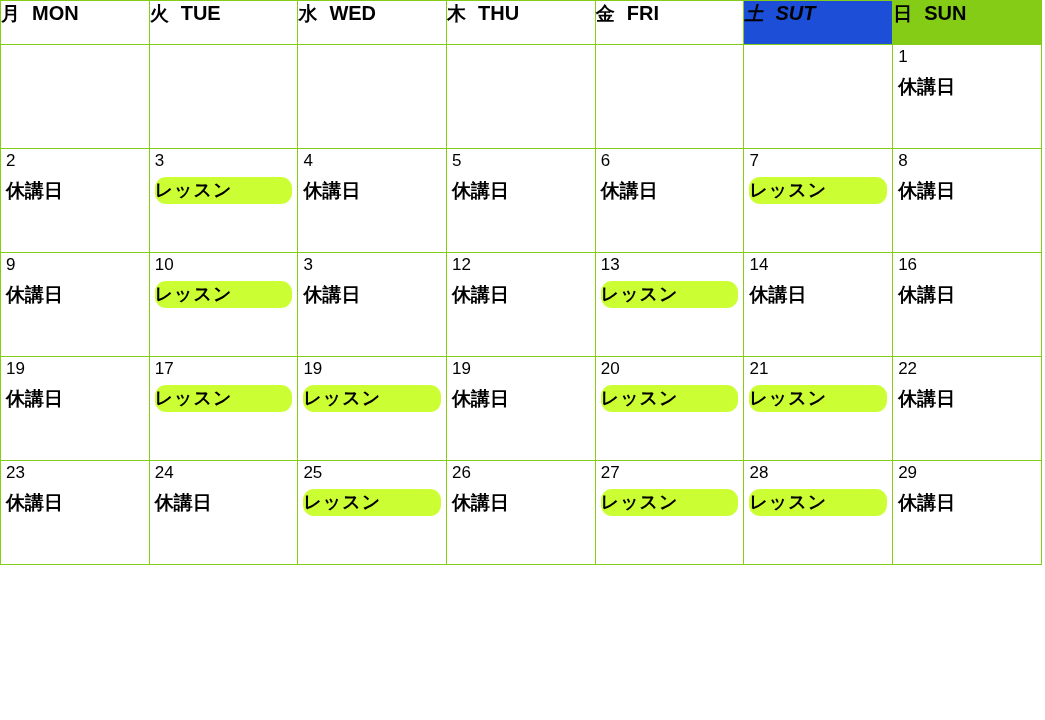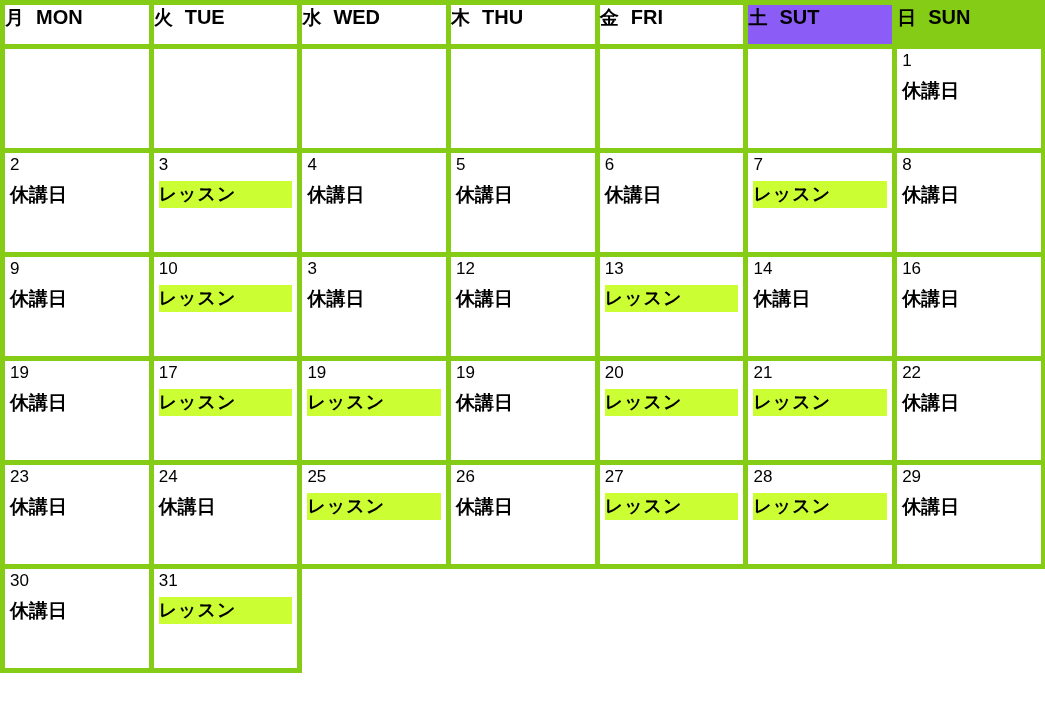--- a/index.html
+++ b/index.html
@@ -13,21 +13,21 @@
     height: 720px;
     overflow: hidden;
   }
   #calendar {
     border-collapse: collapse;
     table-layout: fixed;
     width: 1041px;
     margin: 0;
   }
   #calendar td, #calendar th {
-    border: 5px solid #84cc16;
+    border: 1px solid #84cc16;
     vertical-align: top;
     padding: 0;
     width: 148.7px;
     box-sizing: border-box;
   }
   .header-cell {
     height: 44px;
     text-align: left;
     font-weight: bold;
     font-size: 20px;
@@ -36,21 +36,21 @@
   }
   .header-cell .kanji {
     font-size: 19px;
     font-weight: bold;
   }
   .header-cell .roman {
     font-size: 20px;
     font-weight: bold;
     margin-left: 12px;
   }
-  .header-sat { background: #8b5cf6; }
+  .header-sat { background: #1d4ed8; font-style: italic; }
   .header-sun { background: #84cc16; }
 
   .day-cell {
     height: 104px;
     position: relative;
   }
   .daynum {
     font-size: 17px;
     line-height: 1.1;
     padding: 3px 0 0 5px;
@@ -64,20 +64,21 @@
   .marker {
     display: block;
     font-size: 19px;
     font-weight: bold;
     line-height: 1.5;
   }
   .marker.lesson {
     background: #ccff33;
     font-size: 18px;
     letter-spacing: 1px;
+    border-radius: 11px;
   }
   .marker.closed {
     background: transparent;
     font-size: 19px;
   }
   .blank-after {
     border: none !important;
     background: #ffffff;
   }
 </style>
@@ -292,33 +293,14 @@
             <span class="marker lesson">レッスン</span>
           </div>
         </td>
         <td class="day-cell">
           <div class="daynum">29</div>
           <div class="marker-wrap">
             <span class="marker closed">休講日</span>
           </div>
         </td>
       </tr>
-      <tr>
-        <td class="day-cell">
-          <div class="daynum">30</div>
-          <div class="marker-wrap">
-            <span class="marker closed">休講日</span>
-          </div>
-        </td>
-        <td class="day-cell">
-          <div class="daynum">31</div>
-          <div class="marker-wrap">
-            <span class="marker lesson">レッスン</span>
-          </div>
-        </td>
-        <td class="blank-after"></td>
-        <td class="blank-after"></td>
-        <td class="blank-after"></td>
-        <td class="blank-after"></td>
-        <td class="blank-after"></td>
-      </tr>
     </tbody>
 </table>
 
 </body></html>

